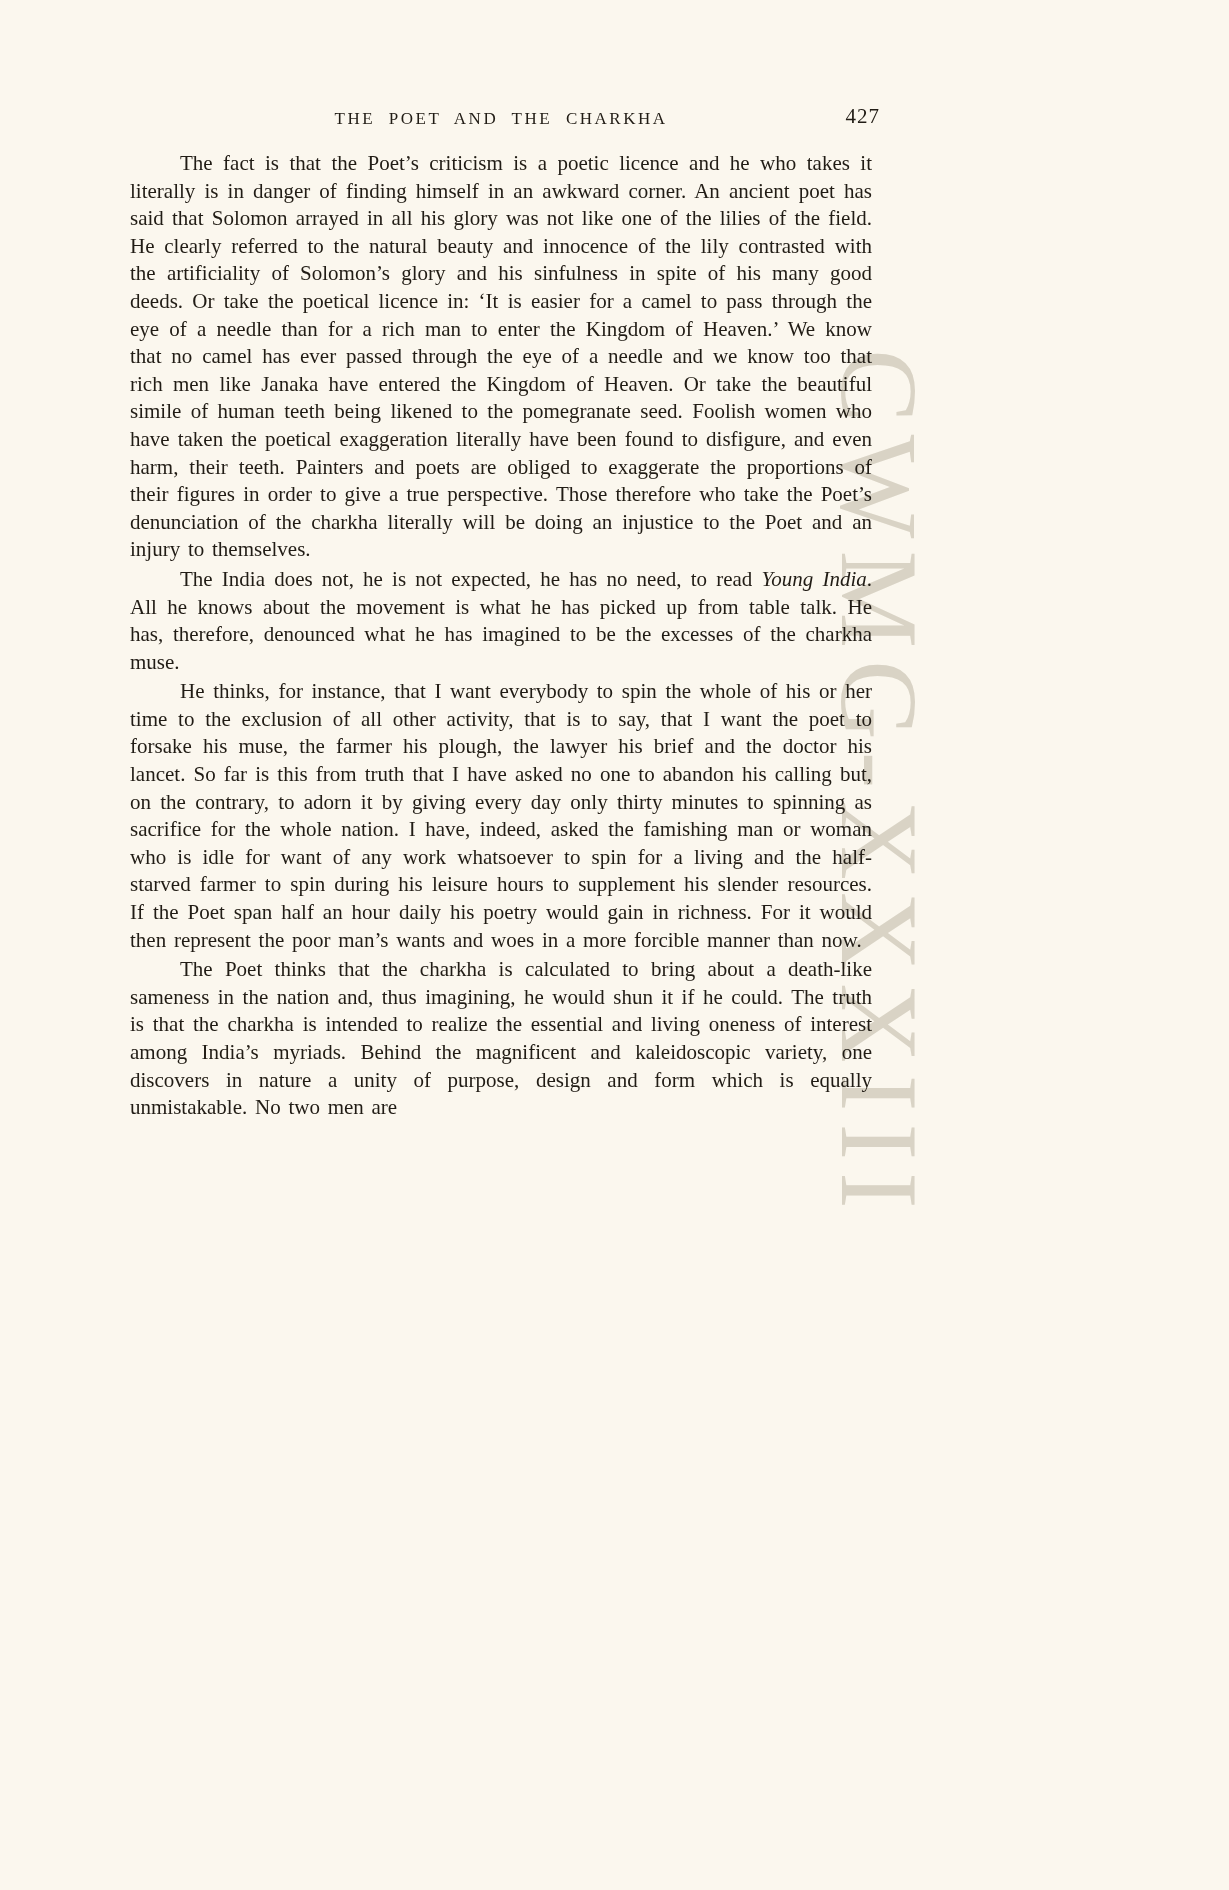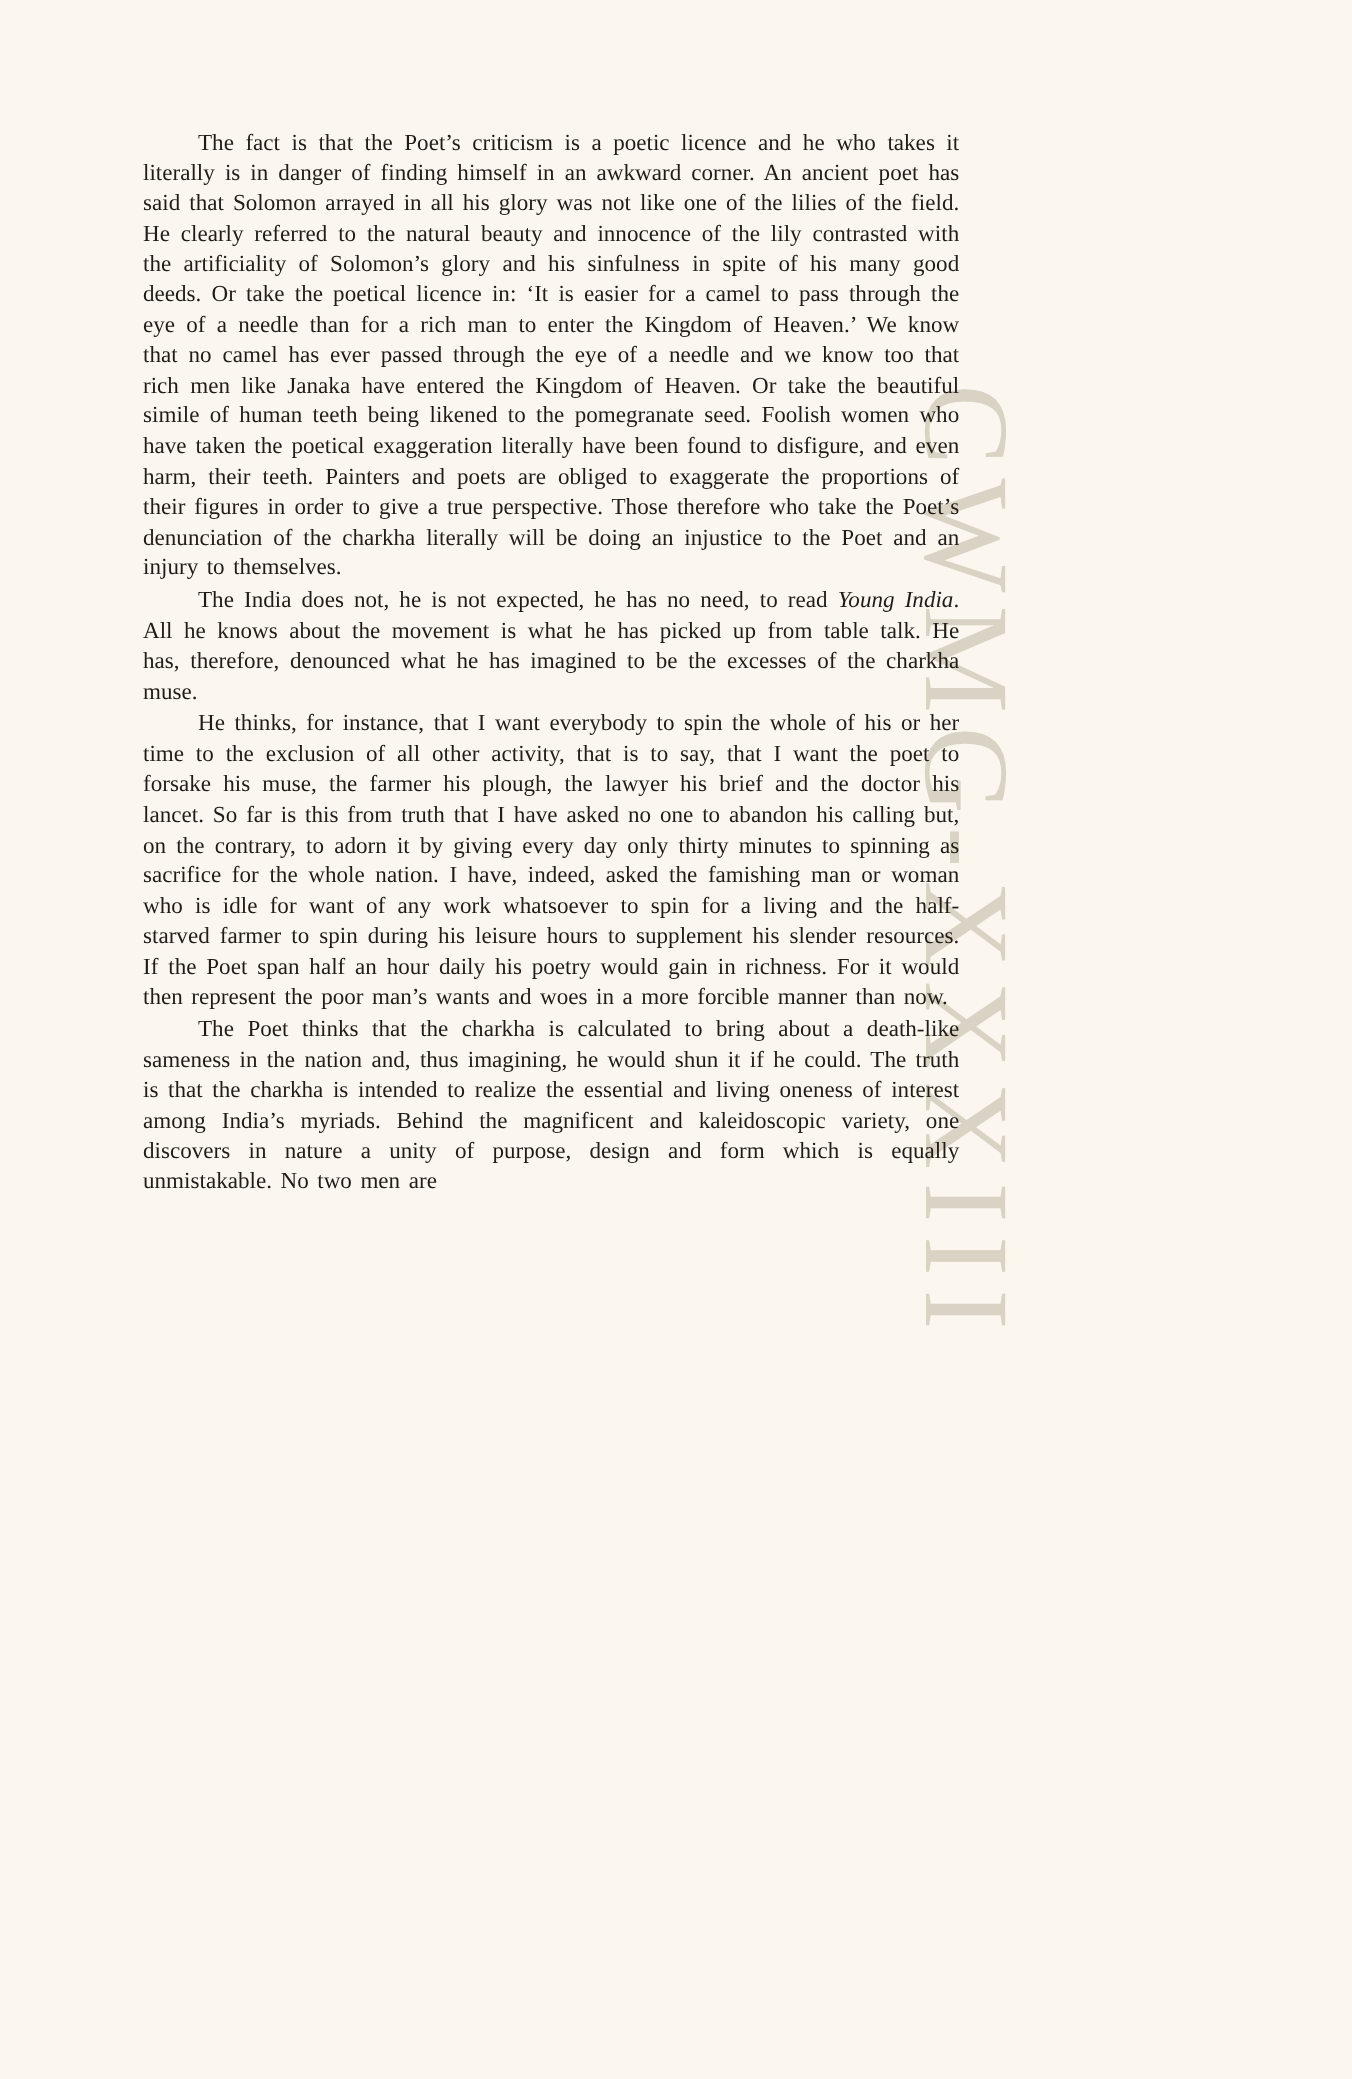--- a/index.html
+++ b/index.html
@@ -73,20 +73,24 @@
 
   .body .italic { font-style: italic; }
 </style>
 </head>
 <body>
 
 <div class="page">
   <div class="watermark">CWMG-XXXIII</div>
 
   <div class="content">
+    <div class="pageheader">
+      <span class="running-title">THE POET AND THE CHARKHA</span>
+      <span class="page-number">427</span>
+    </div>
 
     <div class="body">
         <p><span>The fact is that the Poet’s criticism is a poetic licence and he who takes it literally is in danger of finding himself in an awkward corner. An ancient poet has said that Solomon arrayed in all his glory was not like one of the lilies of the field. He clearly referred to the natural beauty and innocence of the lily contrasted with the artificiality of Solomon’s glory and his sinfulness in spite of his many good deeds. Or take the poetical licence in: ‘It is easier for a camel to pass through the eye of a needle than for a rich man to enter the Kingdom of Heaven.’ We know that no camel has ever passed through the eye of a needle and we know too that rich men like Janaka have entered the Kingdom of Heaven. Or take the beautiful simile of human teeth being likened to the pomegranate seed. Foolish women who have taken the poetical exaggeration literally have been found to disfigure, and even harm, their teeth. Painters and poets are obliged to exaggerate the proportions of their figures in order to give a true perspective. Those therefore who take the Poet’s denunciation of the charkha literally will be doing an injustice to the Poet and an injury to themselves.</span></p>
         <p><span>The India does not, he is not expected, he has no need, to read </span><span class="italic">Young India</span><span>. All he knows about the movement is what he has picked up from table talk. He has, therefore, denounced what he has imagined to be the excesses of the charkha muse.</span></p>
         <p><span>He thinks, for instance, that I want everybody to spin the whole of his or her time to the exclusion of all other activity, that is to say, that I want the poet to forsake his muse, the farmer his plough, the lawyer his brief and the doctor his lancet. So far is this from truth that I have asked no one to abandon his calling but, on the contrary, to adorn it by giving every day only thirty minutes to spinning as sacrifice for the whole nation. I have, indeed, asked the famishing man or woman who is idle for want of any work whatsoever to spin for a living and the half-starved farmer to spin during his leisure hours to supplement his slender resources. If the Poet span half an hour daily his poetry would gain in richness. For it would then represent the poor man’s wants and woes in a more forcible manner than now.</span></p>
         <p><span>The Poet thinks that the charkha is calculated to bring about a death-like sameness in the nation and, thus imagining, he would shun it if he could. The truth is that the charkha is intended to realize the essential and living oneness of interest among India’s myriads. Behind the magnificent and kaleidoscopic variety, one discovers in nature a unity of purpose, design and form which is equally unmistakable. No two men are</span></p>
       </div>
   </div>
 </div>
 

